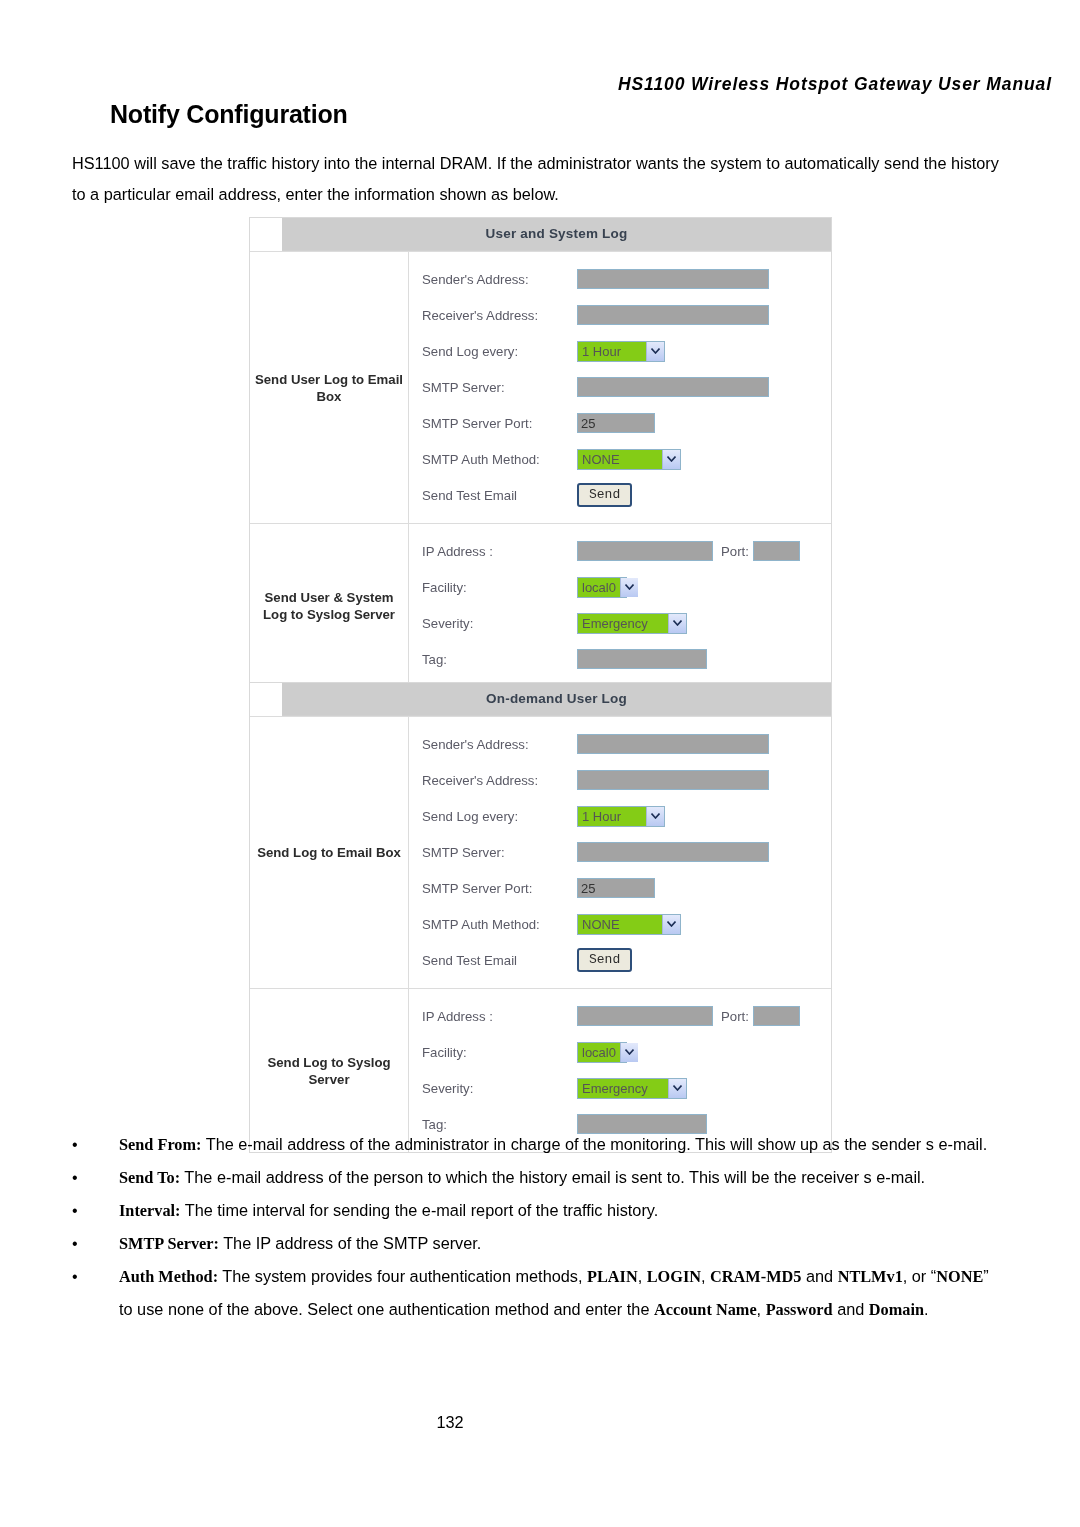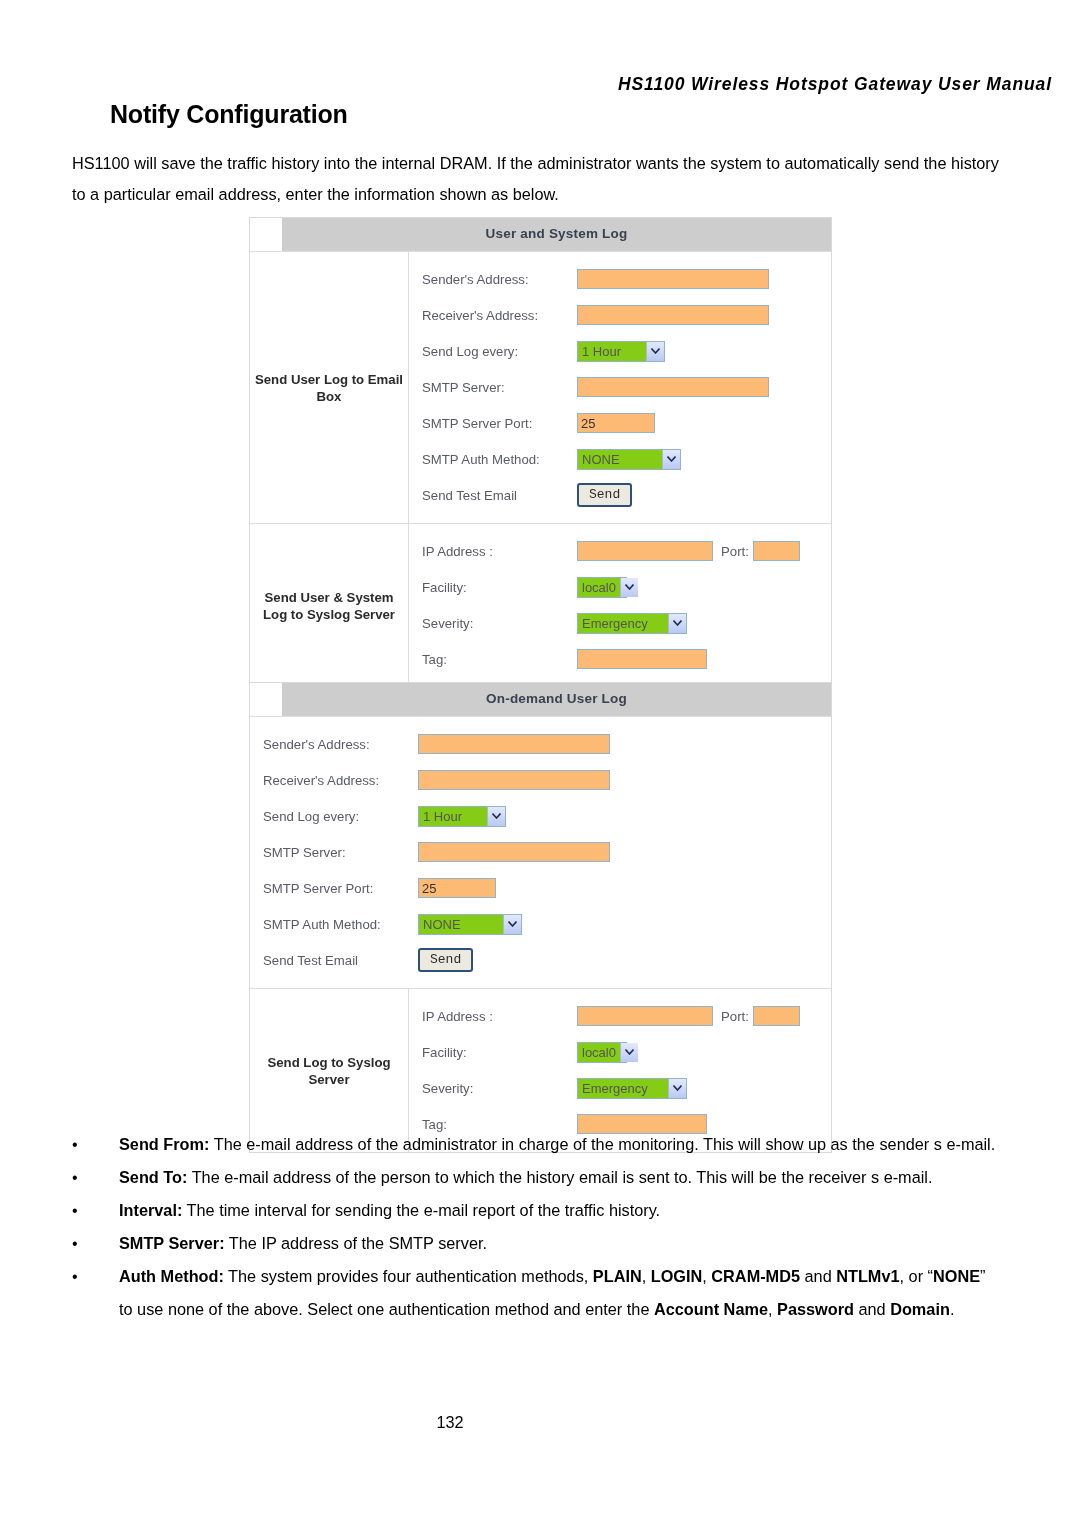--- a/index.html
+++ b/index.html
@@ -114,21 +114,21 @@
     color: #5a5a66;
     box-sizing: border-box;
     white-space: nowrap;
   }
   .fctl { display: flex; align-items: center; }
 
   
   .txt {
     height: 20px;
     border: 1px solid #8fb4cb;
-    background: #fdba74;
+    background: #a3a3a3;
     box-sizing: border-box;
     font-size: 13px;
     color: #333;
     padding: 0 3px;
     line-height: 19px;
     font-family: "Liberation Sans", sans-serif;
   }
   .txt-wide   { width: 192px; }
   .txt-port   { width: 78px;  }
   .txt-ip     { width: 136px; }
@@ -203,21 +203,21 @@
     color: #000;
     margin-bottom: 0;
   }
   .bullet .dot {
     position: absolute;
     left: 0px;
     top: 0px;
     font-size: 16px;
     line-height: 33px;
   }
-  .bullet b { font-weight: bold; }
+  .bullet b { font-weight: bold; font-family: Liberation Serif, serif; }
 
   .page-number {
     position: absolute;
     top: 1413px;
     left: 0;
     width: 900px;
     text-align: center;
     font-size: 16.3px;
     color: #000;
   }
@@ -336,20 +336,21 @@
           <span class="fctl">
             <input class="txt txt-tag" type="text" value="" style="">
           </span>
         </div>
       </div>
     </div>
   </div>
 <div class="cfg-table" id="table-on-demand">
     <div class="cfg-caption">On-demand User Log</div>
     <div class="cfg-section">
+      <div class="sec-label">Send Log to Email Box</div>
       <div class="sec-fields">
         <div class="frow">
           <span class="flabel">Sender's Address:</span>
           <span class="fctl">
             <input class="txt txt-wide" type="text" value="" style="">
           </span>
         </div>
         <div class="frow">
           <span class="flabel">Receiver's Address:</span>
           <span class="fctl">

